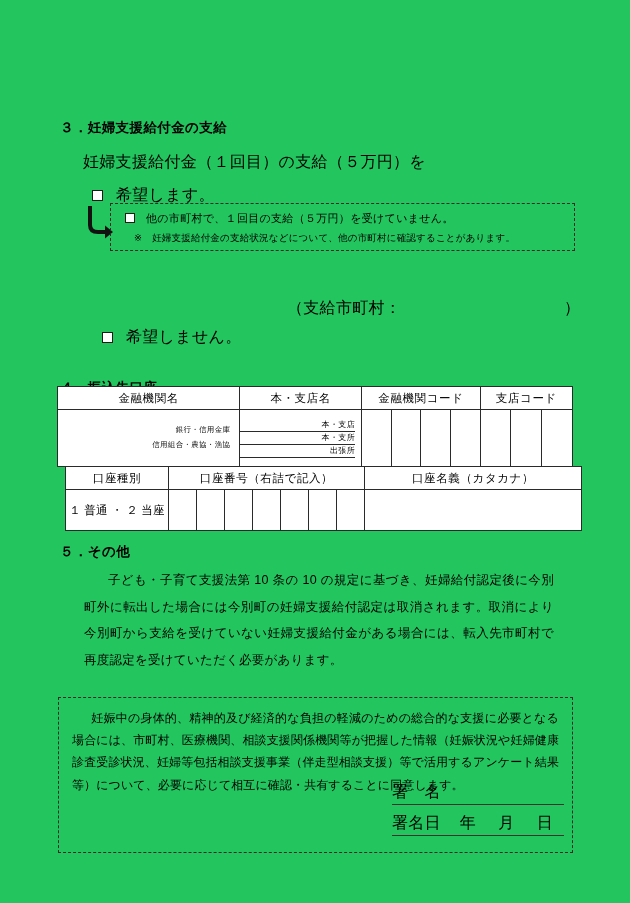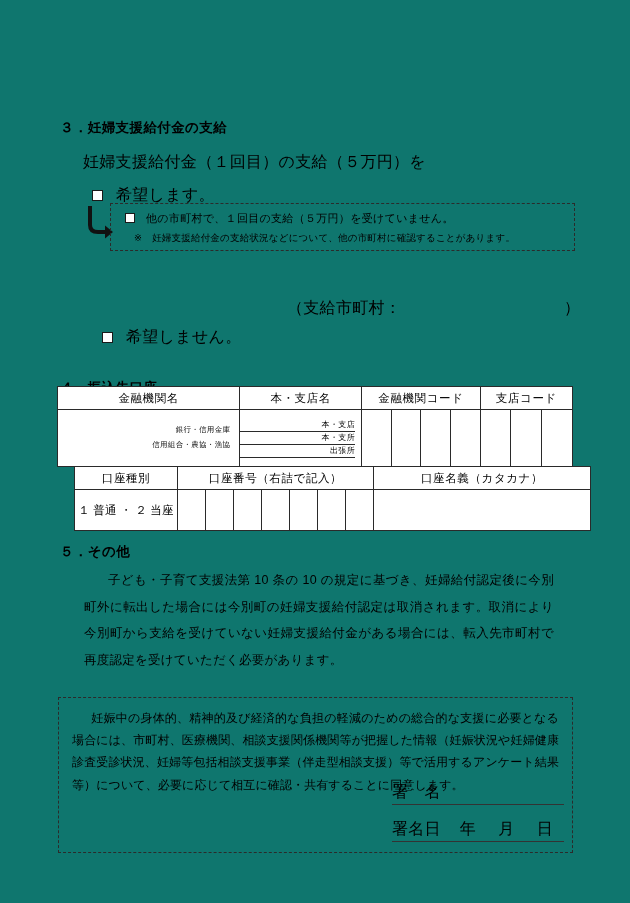--- a/index.html
+++ b/index.html
@@ -11,21 +11,21 @@
     width: 630px;
     height: 903px;
     position: relative;
     font-family: "Liberation Sans", "DejaVu Sans", sans-serif;
     color: #000000;
     overflow: hidden;
   }
   .page {
     position: absolute;
     inset: 0;
-    background: #0f766e;
+    background: #22c55e;
   }
 
   
   .abs { position: absolute; }
 
   .sec-head {
     font-weight: bold;
     font-size: 13.5px;
     letter-spacing: 0.4px;
     white-space: nowrap;
@@ -255,21 +255,21 @@
         <td></td>
         <td></td>
         <td></td>
         <td></td>
         <td></td>
         <td class="outer-r"></td>
       </tr>
     </tbody>
   </table>
 
-  <table class="acct-table" style="left:74px; top:466px; width:516px;">
+  <table class="acct-table" style="left:65px; top:466px; width:516px;">
     <colgroup>
       <col style="width:103px">
       <col style="width:28px">
         <col style="width:28px">
         <col style="width:28px">
         <col style="width:28px">
       <col style="width:28px">
         <col style="width:28px">
         <col style="width:28px">
       <col style="width:217px">
@@ -302,21 +302,21 @@
 
   <div class="dashbox" style="left:58px; top:697px; width:515px; height:156px;"></div>
 
   <div class="consent-text" style="left:72px; top:707px; width:487px;"><span class="ind"></span><span>妊娠中の身体的、精神的及び経済的な負担の軽減のための総合的な支援に必要となる場合には、市町村、医療機関、相談支援関係機関等が把握した情報（妊娠状況や妊婦健康診査受診状況、妊婦等包括相談支援事業（伴走型相談支援）等で活用するアンケート結果等）について、必要に応じて相互に確認・共有することに同意します。</span></div>
 
   <div class="sig-line" style="left:392px; top:786px; width:172px; height:19px;">
     <span class="sig-label">署　名</span>
     <span class="sig-fill"></span>
   </div>
 
-  <div class="sig-line" style="left:392px; top:806px; width:172px; height:36px;">
+  <div class="sig-line" style="left:392px; top:806px; width:172px; height:30px;">
     <span class="sig-label">署名日</span>
     <span class="sig-ymd" style="flex:1 1 auto; justify-content:space-around; padding-left:8px;">
       <span style="width:34px">年</span>
       <span style="width:34px">月</span>
       <span style="width:34px">日</span>
     </span>
   </div>
 
 </div>
 

